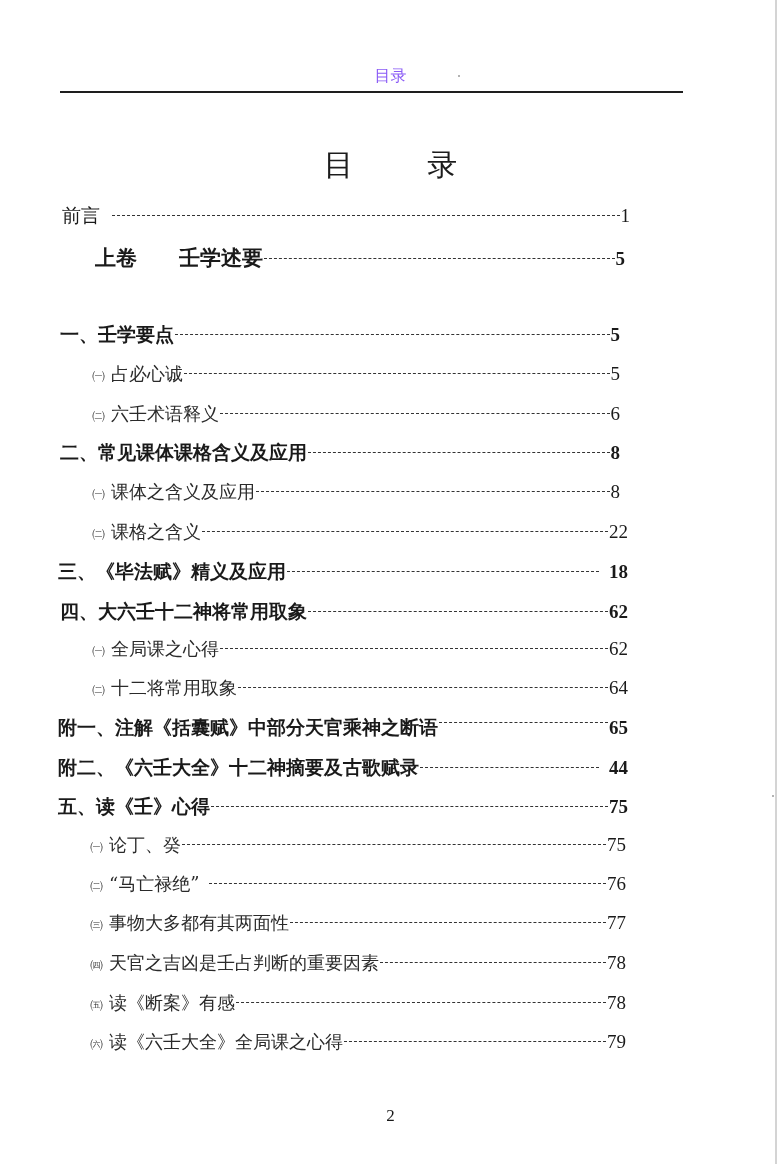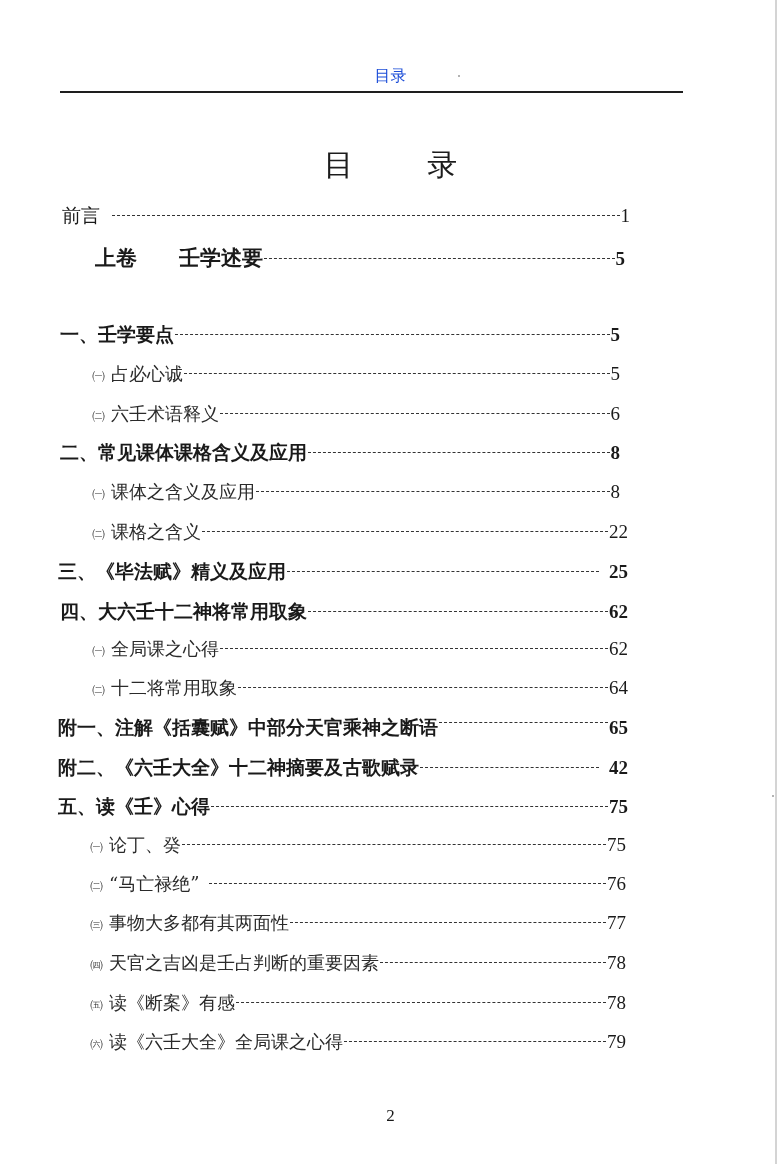--- a/index.html
+++ b/index.html
@@ -23,21 +23,21 @@
       height: 1164px;
       background: #d4d4d4;
     }
     .running-header {
       position: absolute;
       left: 0;
       top: 66px;
       width: 781px;
       text-align: center;
       font-size: 16px;
-      color: #1d4ed8;
+      color: #8b5cf6;
       letter-spacing: 0px;
     }
     .header-rule {
       position: absolute;
       left: 60px;
       top: 91px;
       width: 623px;
       height: 0;
       border-top: 2px solid #1e1e1e;
     }
@@ -192,21 +192,21 @@
   <div class="toc-row lvl-2" style="left:92px; top:520px; width:536px;">
     <span class="num-prefix">㈡</span>
     <span class="label">课格之含义</span>
     <span class="leader"></span>
     <span class="page">22</span>
   </div>
 
   <div class="toc-row lvl-1" style="left:58px; top:559px; width:570px;">
     <span class="label">三、《毕法赋》精义及应用</span>
     <span class="leader" style="margin-right:10px;"></span>
-    <span class="page">25</span>
+    <span class="page">18</span>
   </div>
 
   <div class="toc-row lvl-1" style="left:60px; top:599px; width:568px;">
     <span class="label">四、大六壬十二神将常用取象</span>
     <span class="leader"></span>
     <span class="page">62</span>
   </div>
 
   <div class="toc-row lvl-2" style="left:92px; top:637px; width:536px;">
     <span class="num-prefix">㈠</span>
@@ -224,21 +224,21 @@
 
   <div class="toc-row lvl-1" style="left:58px; top:715px; width:570px;align-items:center;">
     <span class="label">附一、注解《括囊赋》中部分天官乘神之断语</span>
     <span class="leader"></span>
     <span class="page">65</span>
   </div>
 
   <div class="toc-row lvl-1" style="left:58px; top:755px; width:570px;">
     <span class="label">附二、《六壬大全》十二神摘要及古歌赋录</span>
     <span class="leader" style="margin-right:10px;"></span>
-    <span class="page">42</span>
+    <span class="page">44</span>
   </div>
 
   <div class="toc-row lvl-1" style="left:58px; top:794px; width:570px;">
     <span class="label">五、读《壬》心得</span>
     <span class="leader"></span>
     <span class="page">75</span>
   </div>
 
   <div class="toc-row lvl-2" style="left:90px; top:833px; width:536px;">
     <span class="num-prefix">㈠</span>

